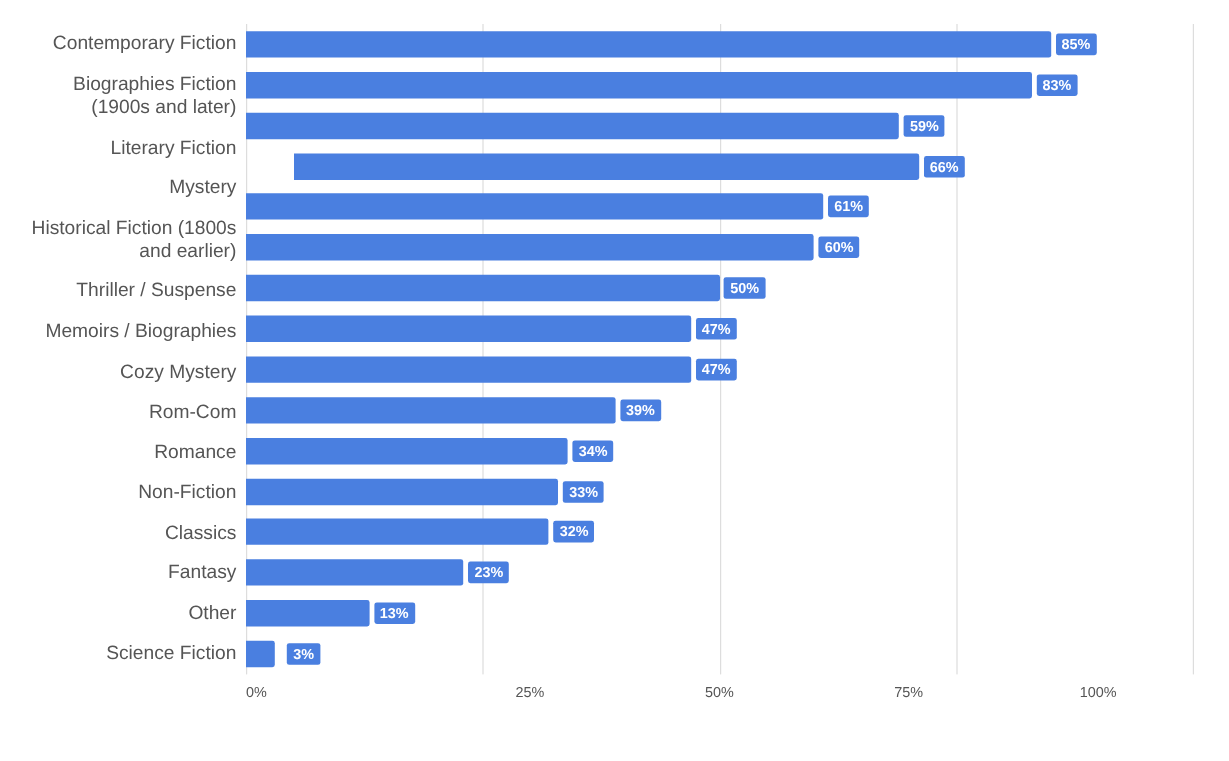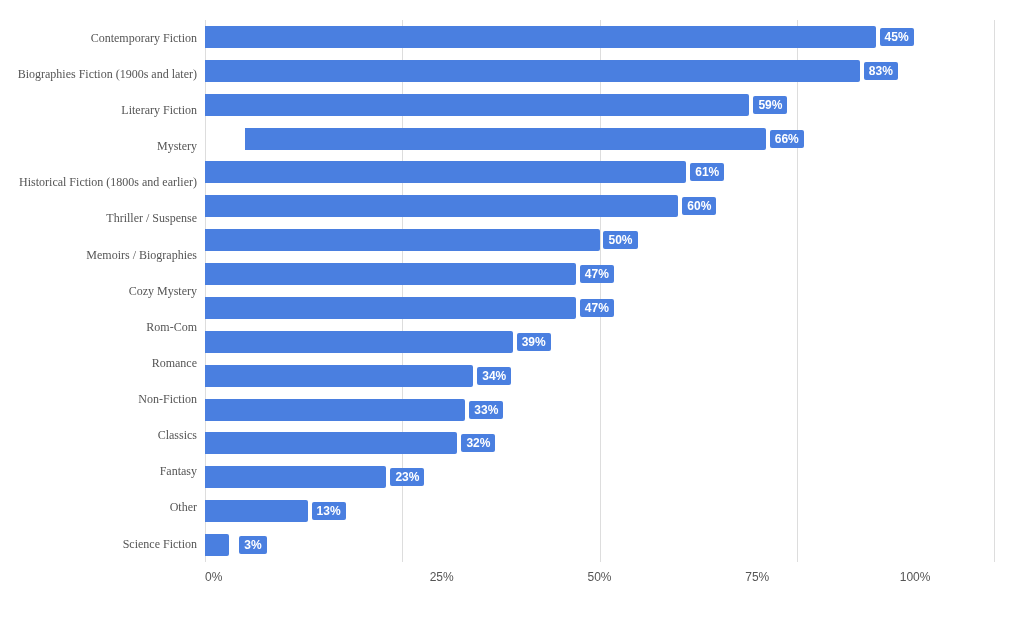--- a/index.html
+++ b/index.html
@@ -28,27 +28,26 @@
     .y-labels {
       display: flex;
       flex-direction: column;
       justify-content: space-around;
       width: 195px;
       flex-shrink: 0;
       padding-right: 8px;
     }
     .y-label {
       text-align: right;
-      font-size: 12px;
+      font-size: 16px;
       color: #555;
       line-height: 1.2;
       display: flex;
       align-items: center;
       justify-content: flex-end;
-      font-family: Liberation Serif, serif;
     }
     .bars-area {
       flex: 1;
       position: relative;
       display: flex;
       flex-direction: column;
       justify-content: space-around;
     }
     
     .grid-lines {
@@ -132,21 +131,21 @@
     <div class="bars-area" id="bars-area">
       <div class="grid-lines" id="grid-lines">
           <div class="grid-line" style="left: 0%;"></div>
           <div class="grid-line" style="left: 25%;"></div>
           <div class="grid-line" style="left: 50%;"></div>
           <div class="grid-line" style="left: 75%;"></div>
           <div class="grid-line" style="left: 100%;"></div>
         </div>
     <div class="bar-row">
           <div class="bar" style="width: 85%;">
-            <span class="bar-label">45%</span>
+            <span class="bar-label">85%</span>
           </div>
         </div>
         <div class="bar-row">
           <div class="bar" style="width: 83%;">
             <span class="bar-label">83%</span>
           </div>
         </div>
         <div class="bar-row">
           <div class="bar" style="width: 69%;">
             <span class="bar-label">59%</span>

